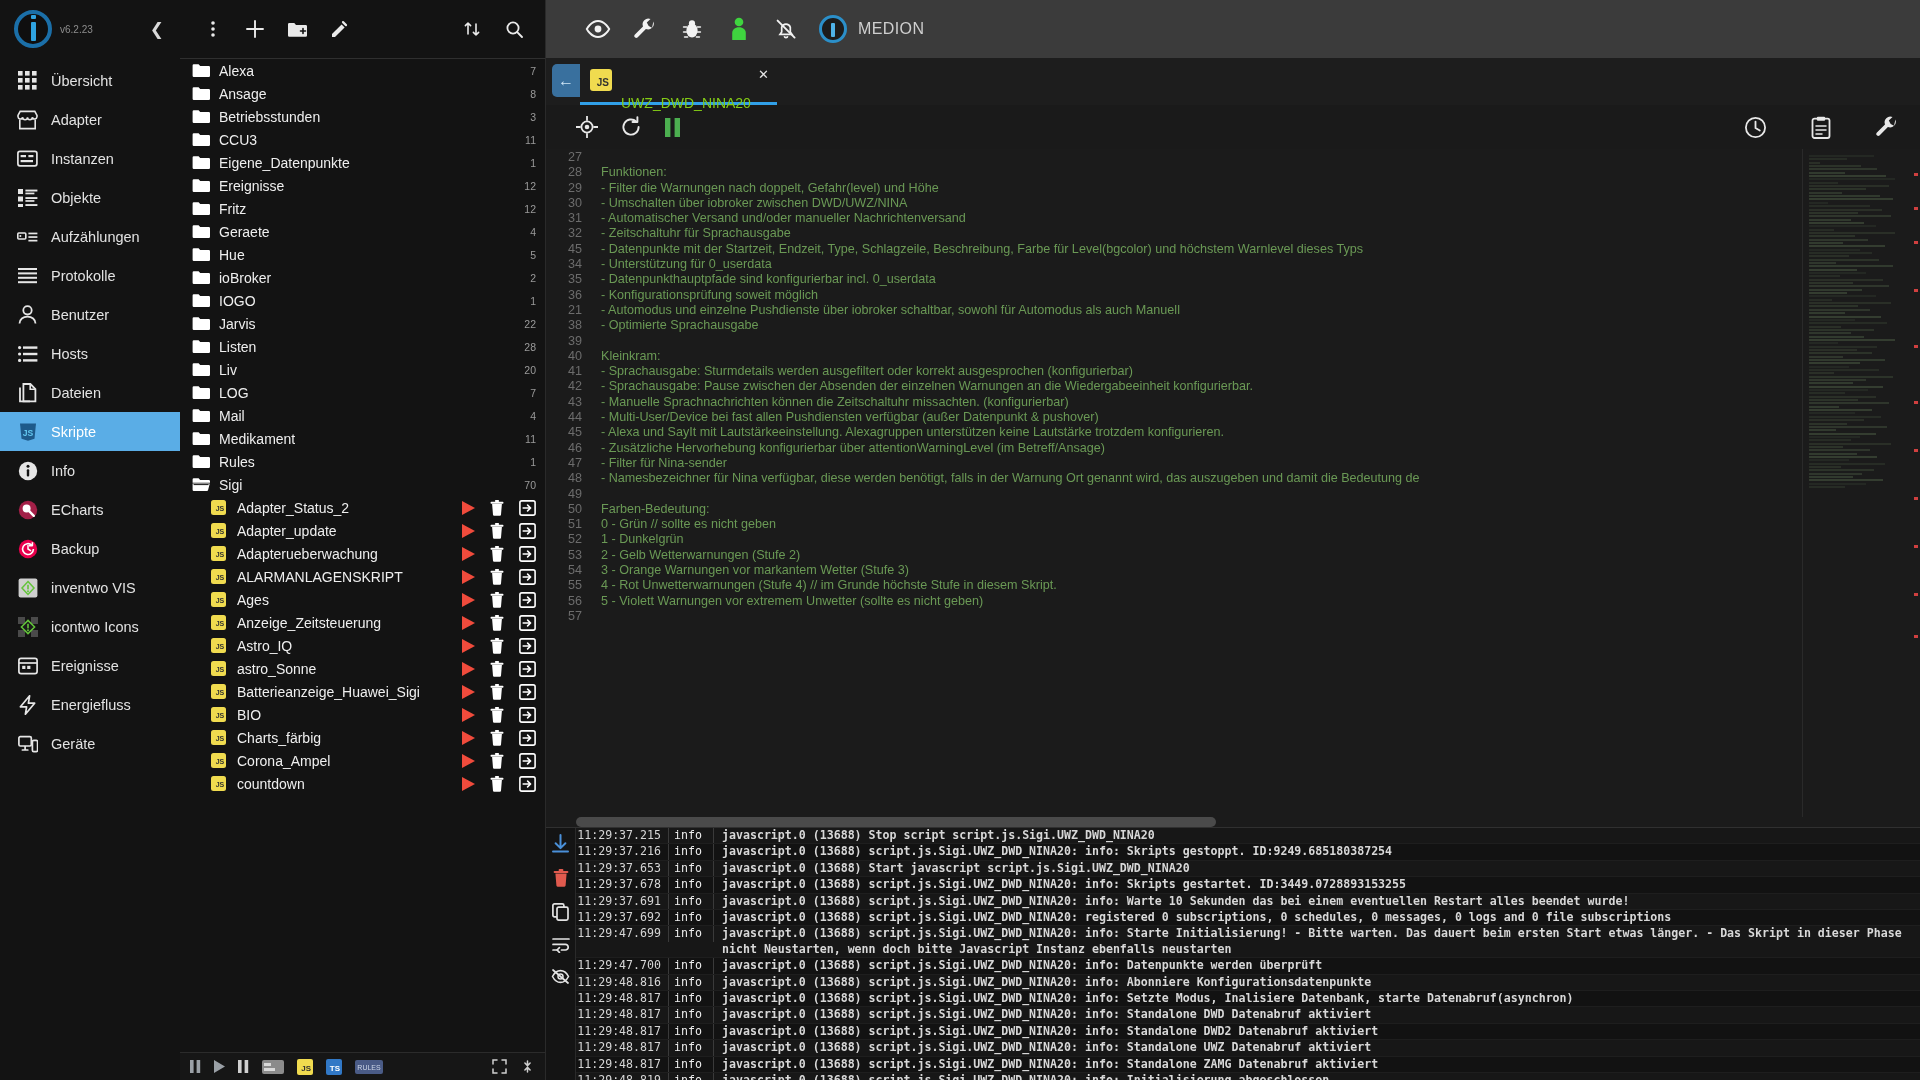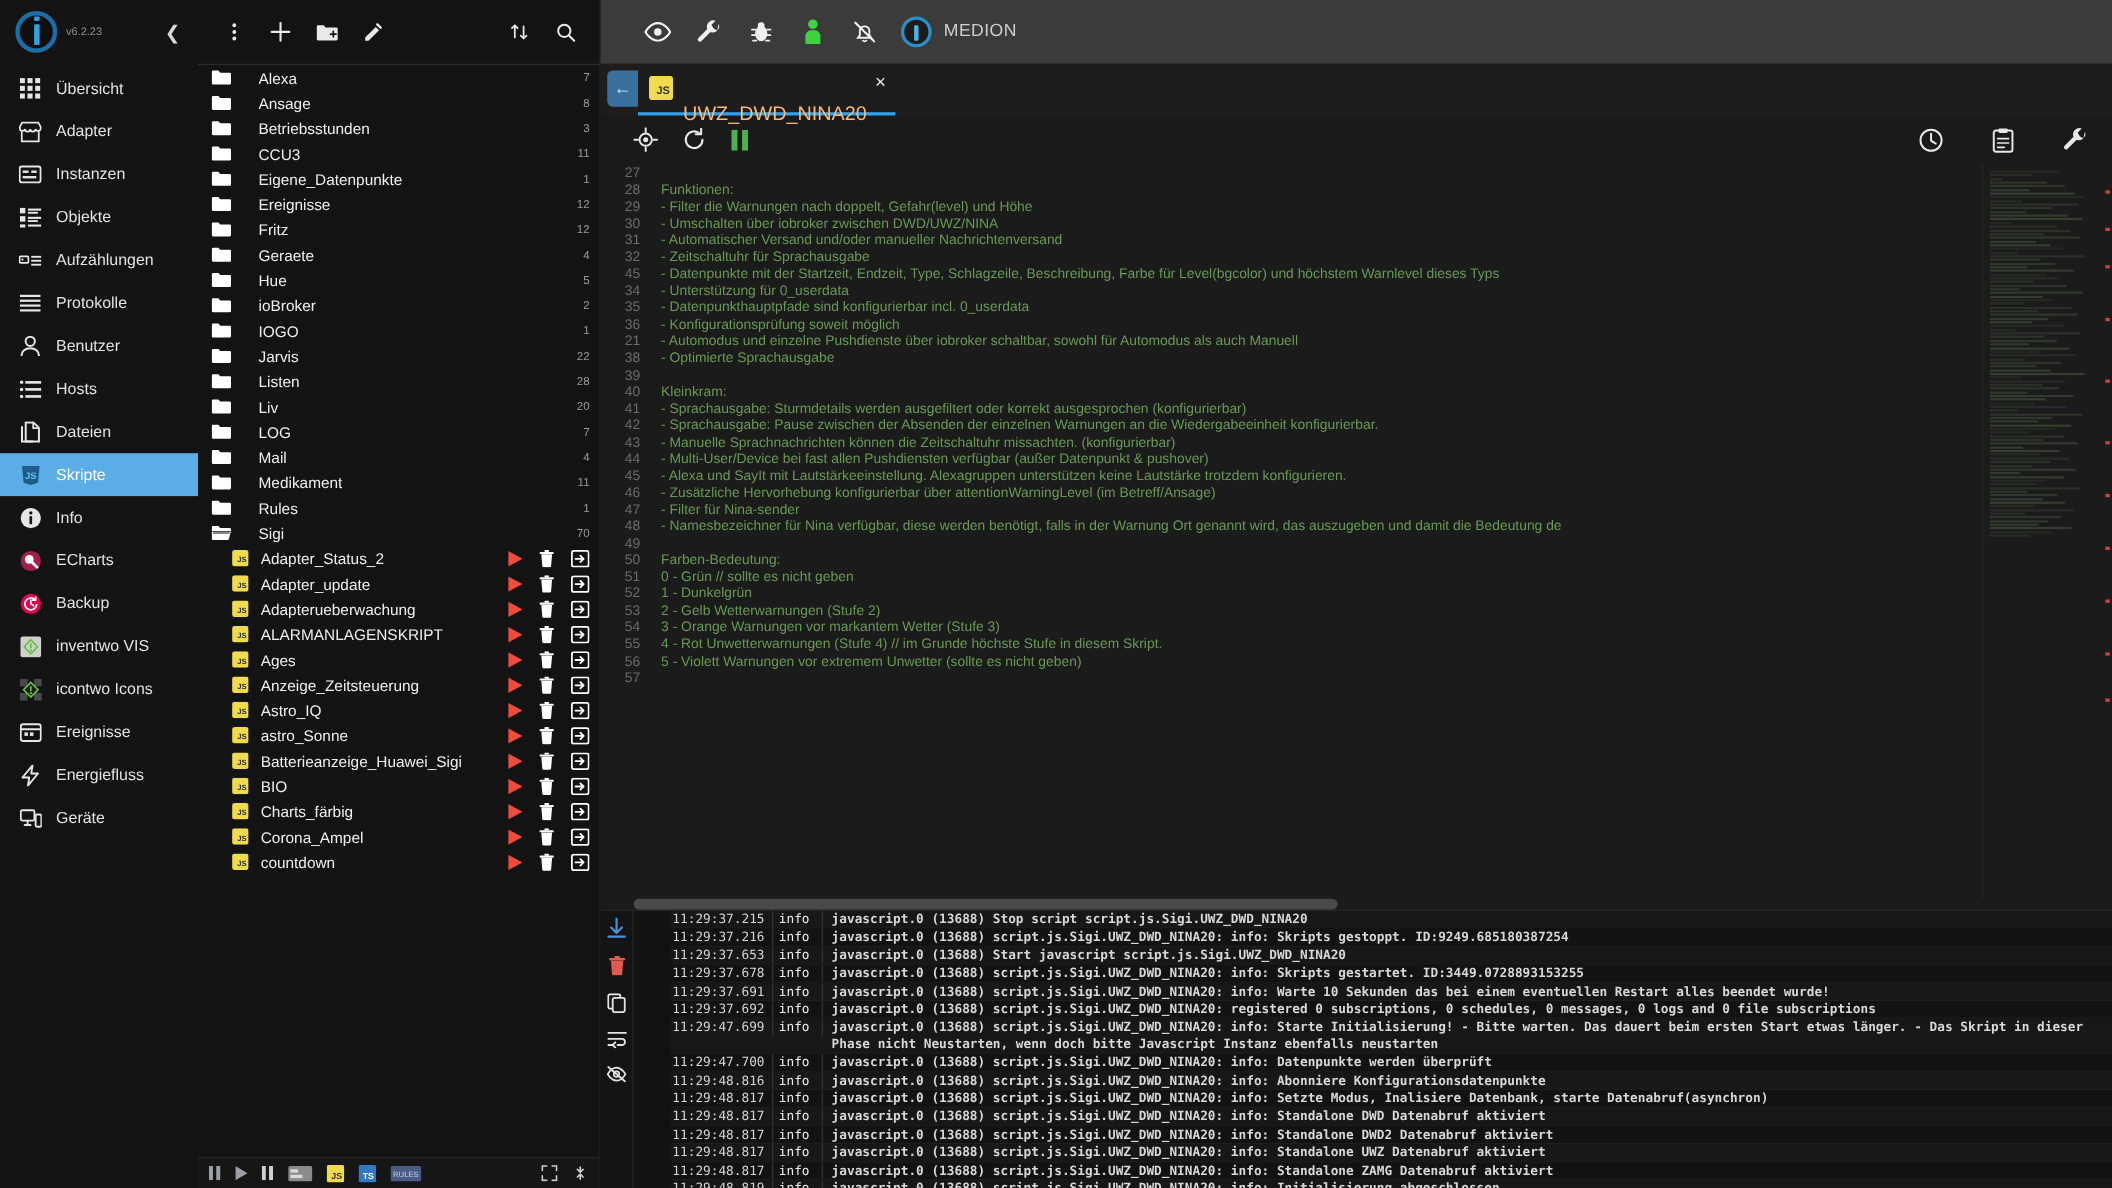--- a/index.html
+++ b/index.html
@@ -82,21 +82,21 @@
   }
   .tr-row {
     height: 23px; display: flex; align-items: center;
     padding-right: 9px; cursor: pointer;
     font-size: 14px; color: #efefef; position: relative;
   }
   .tr-ico { width: 19px; height: 19px; margin-right: 9px; flex: 0 0 19px;
             display:flex; align-items:center; justify-content:center; }
   .tr-label { white-space: nowrap; overflow: hidden; text-overflow: ellipsis; }
   .tr-count { margin-left: auto; font-size: 10.5px; color: #9a9a9a; padding-left: 8px; }
-  .depth0 { padding-left: 11px; gap: 16px; }
+  .depth0 { padding-left: 11px; }
   .depth1 { padding-left: 29px; }
   .row-actions { margin-left: auto; display: flex; align-items: center; gap: 15px; padding-left: 10px; }
   .act { cursor: pointer; display: flex; align-items: center; }
   .tree-foot {
     height: 28px; display: flex; align-items: center;
     gap: 13px; padding: 0 10px;
     border-top: 1px solid #2b2b2b; background: #161616;
   }
   .foot-ico { cursor: pointer; display: flex; align-items: center; }
   .foot-spacer { flex: 1; }
@@ -131,21 +131,21 @@
     width: 28px; background: #39709e; margin: 6px 0 8px 0;
     border-radius: 5px 0 0 5px;
     display: flex; align-items: center; justify-content: center;
     cursor: pointer; color: #cfe6f7; font-size: 16px;
   }
   .filetab {
     display: flex; align-items: center; gap: 9px;
     padding: 0 8px 0 10px; position: relative; cursor: pointer;
     border-bottom: 3px solid #31a0e8;
   }
-  .filetab .tab-name { color: #fdba74; font-size: 18px; margin-top: 46px; }
+  .filetab .tab-name { color: #84cc16; font-size: 14px; margin-top: 46px; }
   .tab-close { color: #e6e6e6; font-size: 13px; align-self: flex-start;
                margin-top: 9px; margin-left: -2px; cursor: pointer; }
 
   .edtools {
     height: 44px; background: #1a1a1a; display: flex; align-items: center;
     padding: 0 22px 0 30px; gap: 22px;
   }
   .ed-btn { cursor: pointer; display: flex; align-items: center; }
   .ed-spacer { flex: 1; }
 
@@ -183,21 +183,21 @@
   .log-side {
     width: 30px; flex: 0 0 30px; background: #141414;
     display: flex; flex-direction: column; align-items: center;
     padding-top: 6px; gap: 16px; border-right: 1px solid #2a2a2a;
   }
   .log-side-btn { cursor: pointer; display: flex; align-items: center; justify-content: center; }
   .log-list {
     flex: 1; overflow: hidden;
     font-family: "DejaVu Sans Mono", monospace; font-size: 11.6px;
   }
-  .log-row { display: flex; align-items: flex-start; line-height: 15.4px; border-bottom: 1px solid #1e1e1e; margin-left: 34px; }
+  .log-row { display: flex; align-items: flex-start; line-height: 15.4px; border-bottom: 1px solid #1e1e1e; }
   .log-row:nth-child(odd) { background: #171717; }
   .log-row:nth-child(even) { background: #121212; }
   .lg-time { width: 92px; flex: 0 0 92px; text-align: right; padding-right: 7px; color: #d6d6d6; }
   .lg-sev  { width: 46px; flex: 0 0 46px; color: #ededed; padding-left: 5px;
              border-left: 1px solid #3a3a3a; border-right: 1px solid #3a3a3a; }
   .lg-msg  { flex: 1; color: #d8d8d8; padding-left: 8px; white-space: pre-wrap;
              word-break: break-word; font-weight: bold; }
 </style>
 </head>
 <body>

